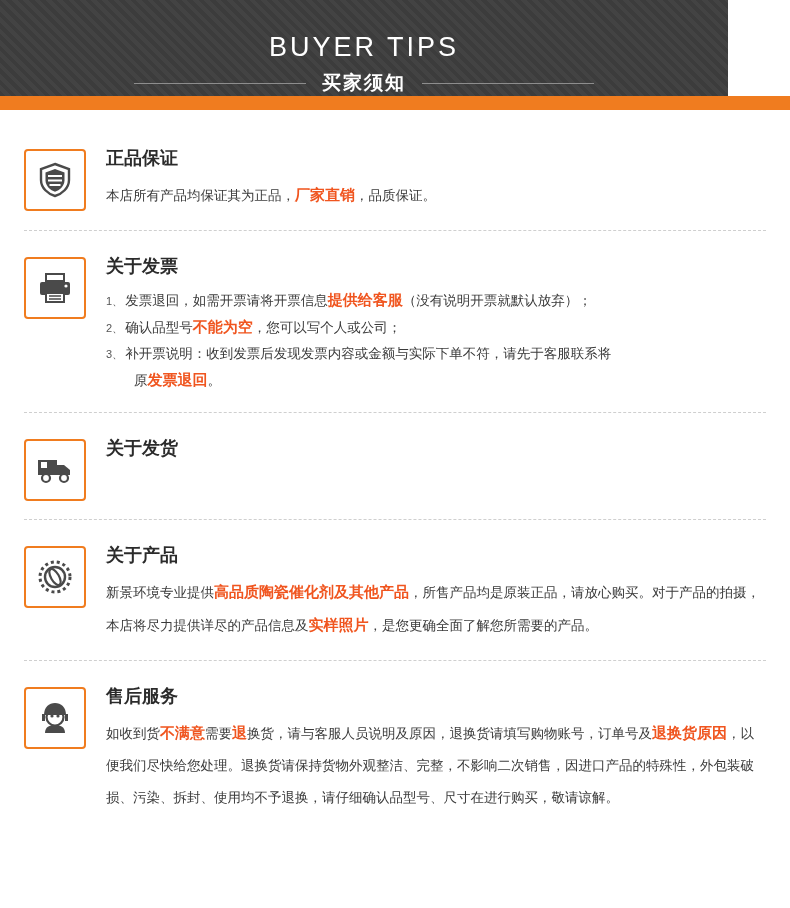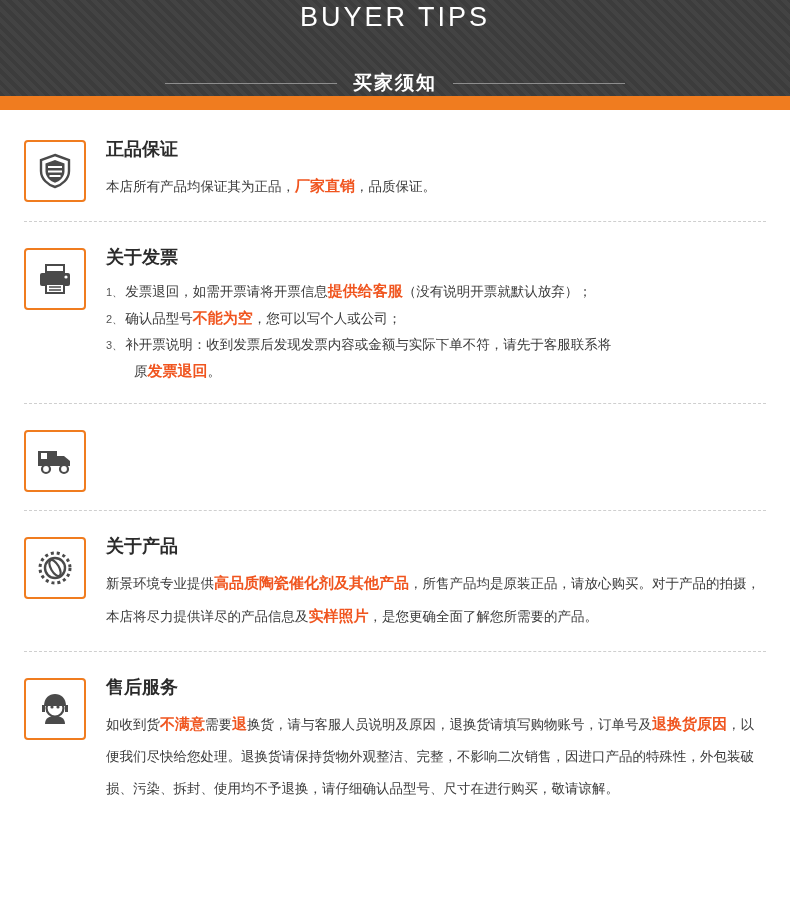--- a/index.html
+++ b/index.html
@@ -18,32 +18,32 @@
   .page {
     width: 790px;
     height: 908px;
     position: relative;
     background: #ffffff;
   }
 
   
   .header {
     position: relative;
-    width: 790px;
+    width: 728px;
     height: 96px;
     background: #3f3f3f;
     background-image: repeating-linear-gradient(
       45deg,
       #3c3c3c 0px, #3c3c3c 4px,
       #434343 4px, #434343 8px
     );
     display: flex;
     flex-direction: column;
     align-items: center;
-    justify-content: space-between;
+    justify-content: flex-end;
   }
   .header-title {
     color: #ffffff;
     font-size: 27px;
     letter-spacing: 3px;
     font-weight: normal;
     line-height: 34px;
     margin: 0;
   }
   .header-sub-wrap {
@@ -67,21 +67,21 @@
     white-space: nowrap;
   }
   .orange-bar {
     width: 790px;
     height: 14px;
     background: #f07c1f;
   }
 
   
   .sections {
-    padding: 4px 24px;
+    padding: 13px 24px;
   }
   .section {
     display: flex;
     align-items: flex-start;
     padding: 22px 0 18px 0;
     border-bottom: 1px dashed #cfcfcf;
   }
   .section:last-child {
     border-bottom: none;
   }
@@ -203,20 +203,21 @@
       <div class="icon-box">
         <svg width="38" height="28" viewBox="0 0 38 28">
           <path d="M2 4 H21 V19 H2 Z" fill="#4a4a4a"></path>
           <path d="M21 9 H28 L34 14 V19 H21 Z" fill="#4a4a4a"></path>
           <circle cx="10" cy="22" r="4" fill="none" stroke="#4a4a4a" stroke-width="2.2"></circle>
           <circle cx="28" cy="22" r="4" fill="none" stroke="#4a4a4a" stroke-width="2.2"></circle>
           <rect x="5" y="6" width="6" height="6" fill="#ffffff"></rect>
         </svg>
       </div>
       <div class="sec-body">
+        <div class="sec-title">关于发货</div>
       </div>
     </div>
 
     <div class="section">
       <div class="icon-box">
         <svg width="36" height="36" viewBox="0 0 36 36">
           <circle cx="18" cy="18" r="15" fill="none" stroke="#4a4a4a" stroke-width="3" stroke-dasharray="3 3"></circle>
           <circle cx="18" cy="18" r="10" fill="none" stroke="#4a4a4a" stroke-width="2.4"></circle>
           <ellipse cx="18" cy="18" rx="4" ry="9" fill="none" stroke="#4a4a4a" stroke-width="2.2" transform="rotate(-30 18 18)"></ellipse>
         </svg>

